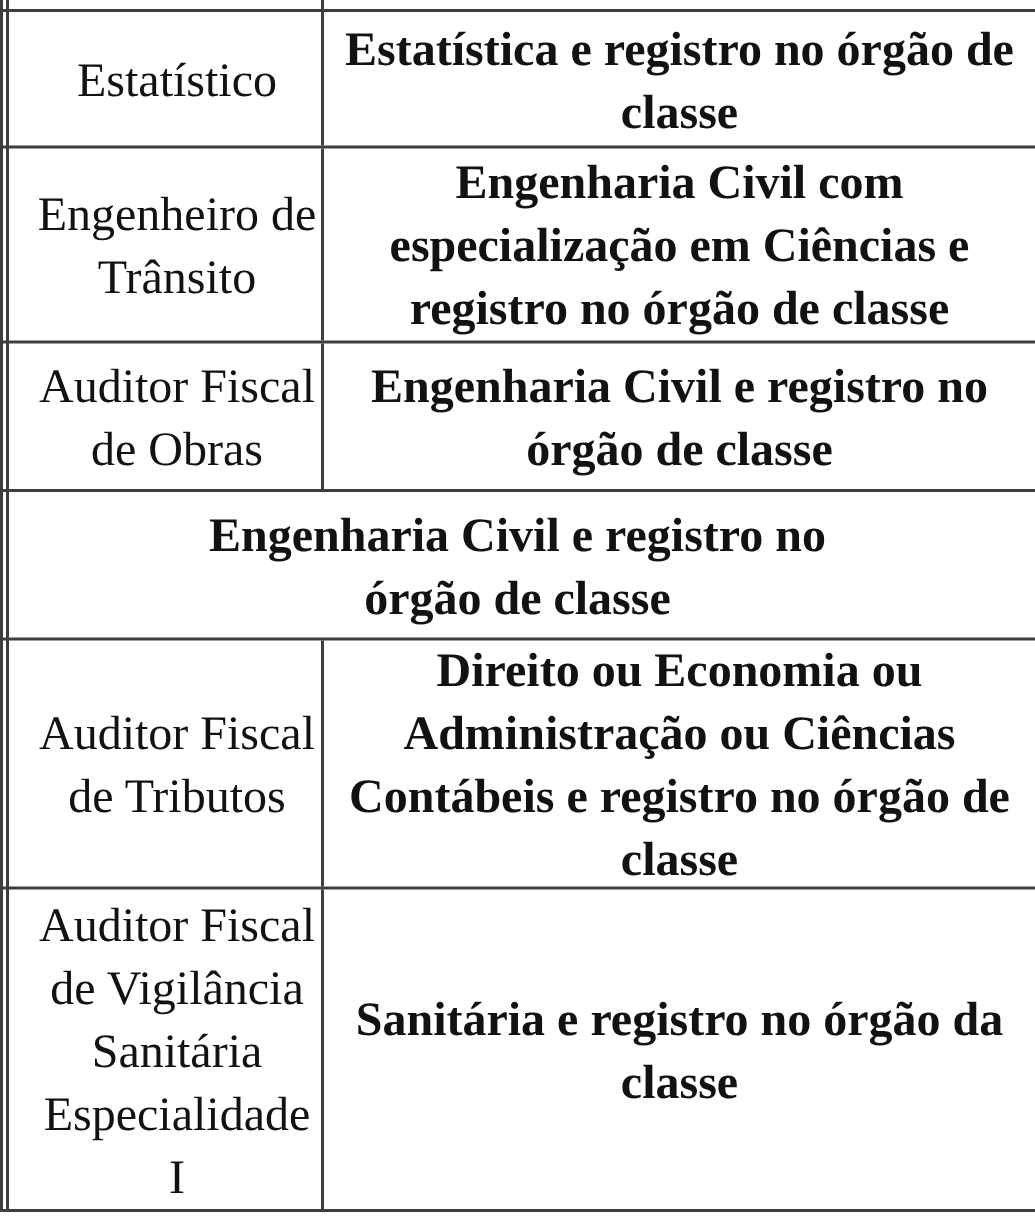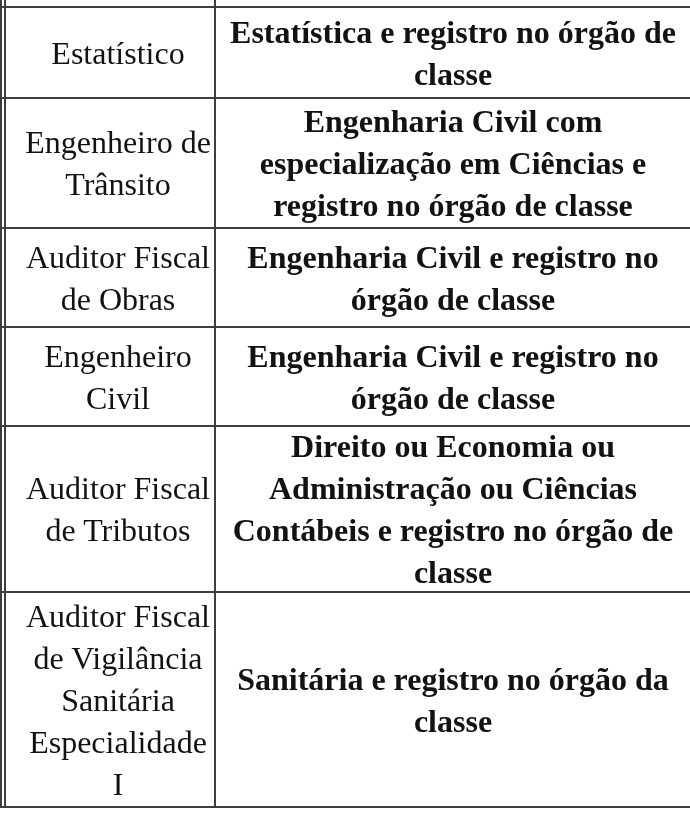--- a/index.html
+++ b/index.html
@@ -91,22 +91,20 @@
     </div>
 
     <div class="row r3">
       <div class="cell cell-left">Auditor Fiscal
 de Obras</div>
       <div class="cell cell-right">Engenharia Civil e registro no
 órgão de classe</div>
     </div>
 
     <div class="row r4">
-      <div class="cell cell-left">Engenheiro
-Civil</div>
       <div class="cell cell-right">Engenharia Civil e registro no
 órgão de classe</div>
     </div>
 
     <div class="row r5">
       <div class="cell cell-left">Auditor Fiscal
 de Tributos</div>
       <div class="cell cell-right">Direito ou Economia ou
 Administração ou Ciências
 Contábeis e registro no órgão de

